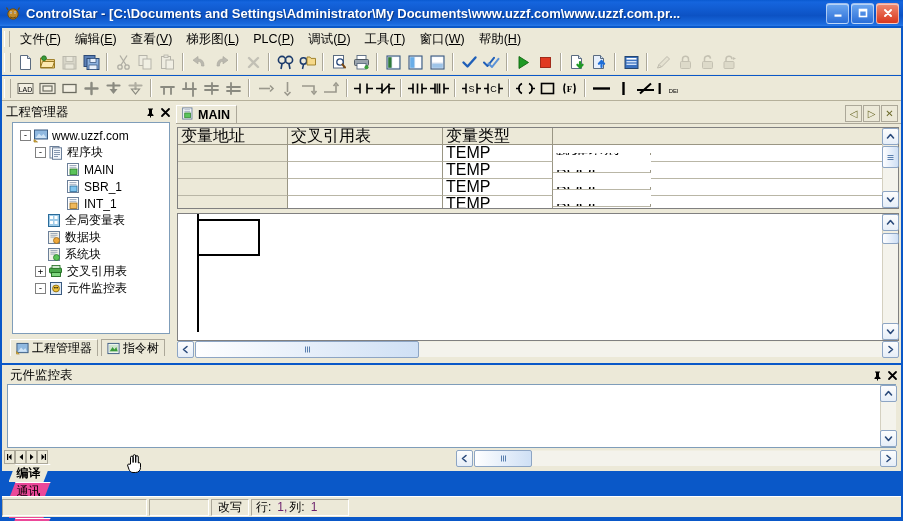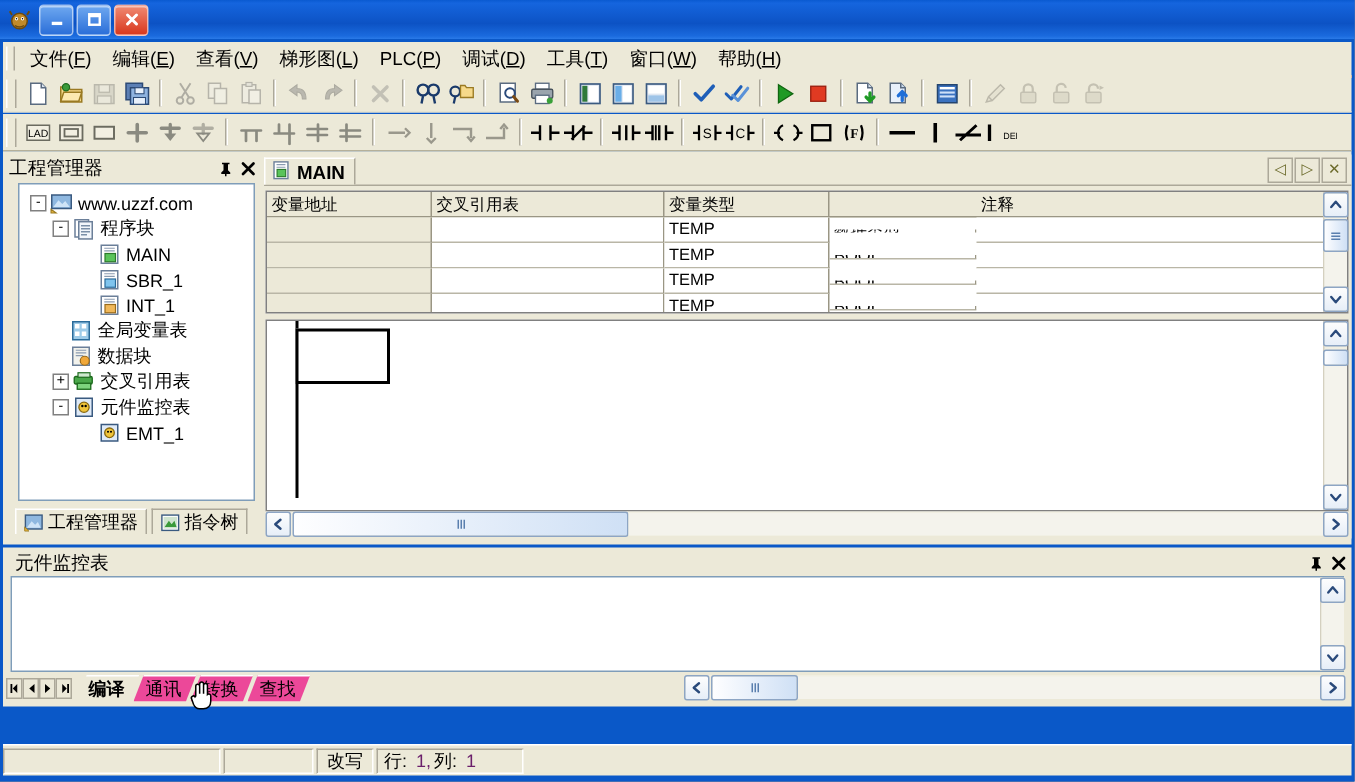--- a/index.html
+++ b/index.html
@@ -149,21 +149,21 @@
   .vartable{
     position:absolute;left:1px;top:24px;width:722px;height:82px;
     background:#fff;border:1px solid #808080;box-sizing:border-box;
     display:flex;flex-direction:column;overflow:hidden;
   }
   .vt-inner{flex:1 1 auto;display:flex;flex-direction:column;overflow:hidden;}
   .vt-row{display:flex;height:17px;flex:0 0 auto;box-sizing:border-box;}
   .vt-head{background:#ece9d8;border-bottom:1px solid #9a9684;}
   .vt-cell{
     box-sizing:border-box;border-right:1px solid #9a9684;
-    font-size:11px;padding:1px 3px;white-space:nowrap;overflow:hidden;
+    font-size:16px;padding:1px 3px;white-space:nowrap;overflow:hidden;
     display:flex;align-items:center;
   }
   .vt-head .vt-cell{font-weight:normal;}
   .vt-row.body .vt-cell{border-bottom:1px solid #b9b6a6;background:#fff;}
   .vt-row.body .vt-cell.addr{background:#ece9d8;}
   .vt-cell.sel{background:#2f6fce;}
   .c1{width:110px;}
   .c2{width:155px;}
   .c3{width:110px;}
   .c4{width:98px;margin-top:25px;}
@@ -203,21 +203,21 @@
   
   .outwin{
     position:absolute;left:2px;top:365px;width:899px;height:106px;
     background:#ece9d8;box-sizing:border-box;
   }
   .outbody{
     position:absolute;left:5px;top:19px;width:889px;height:64px;
     background:#fff;border:1px solid #7f9db9;box-sizing:border-box;
   }
   .outtabs{
-    position:absolute;left:2px;top:85px;height:17px;display:flex;align-items:center;
+    position:absolute;left:2px;top:85px;height:17px;display:flex;align-items:center;flex-direction:column;
   }
   .navbtns{display:flex;margin-right:3px;}
   .navbtn{
     width:11px;height:14px;border:1px solid #aca899;background:#ece9d8;
     display:flex;align-items:center;justify-content:center;font-size:7px;
     box-sizing:border-box;
   }
   .otab{
     position:relative;height:17px;padding:0 10px 0 8px;font-size:12px;
     display:flex;align-items:center;background:#ec4899;
@@ -258,20 +258,21 @@
       <svg width="16" height="16" viewBox="0 0 16 16">
         <circle cx="8" cy="9" r="5.2" fill="#c08a2a" stroke="#6b4a10" stroke-width="1"></circle>
         <circle cx="6" cy="7.5" r="1.1" fill="#fff"></circle>
           <circle cx="10" cy="7.5" r="1.1" fill="#fff"></circle>
         <circle cx="6" cy="7.5" r="0.5" fill="#000"></circle>
           <circle cx="10" cy="7.5" r="0.5" fill="#000"></circle>
         <path d="M3 5 L1.5 2.5 M13 5 L14.5 2.5" stroke="#6b4a10" stroke-width="1.3" fill="none"></path>
         <path d="M5 12 Q8 14 11 12" stroke="#6b4a10" stroke-width="1" fill="none"></path>
       </svg>
     </span>
+    <span class="title-text">ControlStar - [C:\Documents and Settings\Administrator\My Documents\www.uzzf.com\www.uzzf.com.pr...</span>
     <span class="wbtns">
       <span class="wbtn min">
         <svg width="12" height="12" viewBox="0 0 12 12">
             <rect x="2.5" y="7.5" width="7" height="2.2" fill="#fff"></rect>
           </svg>
       </span>
       <span class="wbtn max">
         <svg width="12" height="12" viewBox="0 0 12 12">
             <rect x="2.5" y="2.5" width="7" height="7" fill="none" stroke="#fff" stroke-width="1.6"></rect>
             <rect x="2.5" y="2.5" width="7" height="2" fill="#fff"></rect>
@@ -791,20 +792,30 @@
           <span class="ticon">
             <svg width="16" height="15" viewBox="0 0 16 15">
                 <rect x="2.5" y="1.5" width="11" height="12" fill="#f2f2ec" stroke="#6b7f99" stroke-width="1"></rect>
                 <path d="M4.5 3.5h7 M4.5 5.3h7 M4.5 7.1h5" stroke="#8a9bb0" stroke-width="0.8"></path>
                 <circle cx="10.5" cy="10.5" r="3" fill="#f0a83a" stroke="#9a6b1a" stroke-width="0.8"></circle>
               </svg>
           </span>
           <span class="lbl">数据块</span>
         </div>
 
+        <div class="tnode" style="padding-left:28px">
+          <span class="ticon">
+            <svg width="16" height="15" viewBox="0 0 16 15">
+                <rect x="2.5" y="1.5" width="11" height="12" fill="#f2f2ec" stroke="#6b7f99" stroke-width="1"></rect>
+                <path d="M4.5 3.5h7 M4.5 5.3h7 M4.5 7.1h5" stroke="#8a9bb0" stroke-width="0.8"></path>
+                <circle cx="10.5" cy="10.5" r="3" fill="#5ac45a" stroke="#2a7a2a" stroke-width="0.8"></circle>
+              </svg>
+          </span>
+          <span class="lbl">系统块</span>
+        </div>
 
         <div class="tnode" style="padding-left:19px">
           <span class="expander">+</span>
           <span class="ticon">
             <svg width="16" height="15" viewBox="0 0 16 15">
                 <rect x="1.5" y="4" width="12" height="5" rx="1" fill="#4aa84a" stroke="#1e6b1e" stroke-width="0.9"></rect>
                 <rect x="3.5" y="8.5" width="9" height="4" fill="#7ed47e" stroke="#1e6b1e" stroke-width="0.9"></rect>
                 <rect x="4" y="1.5" width="8" height="3" fill="#cfe8cf" stroke="#1e6b1e" stroke-width="0.8"></rect>
               </svg>
           </span>
@@ -817,32 +828,20 @@
             <svg width="16" height="15" viewBox="0 0 16 15">
                 <rect x="2.5" y="1.5" width="11" height="12" fill="#dfeaf7" stroke="#3a5a80" stroke-width="1"></rect>
                 <circle cx="8" cy="7.5" r="3.4" fill="#f0c43a" stroke="#8a6a10" stroke-width="0.9"></circle>
                 <circle cx="6.9" cy="6.7" r="0.8" fill="#000"></circle>
                 <circle cx="9.1" cy="6.7" r="0.8" fill="#000"></circle>
               </svg>
           </span>
           <span class="lbl">元件监控表</span>
         </div>
 
-        <div class="tnode" style="padding-left:38px">
-          <span class="espace"></span>
-          <span class="ticon">
-            <svg width="16" height="15" viewBox="0 0 16 15">
-                <rect x="2.5" y="2" width="11" height="11" fill="#dfeaf7" stroke="#3a5a80" stroke-width="1"></rect>
-                <circle cx="8" cy="7.5" r="3.2" fill="#f0c43a" stroke="#8a6a10" stroke-width="0.9"></circle>
-                <circle cx="7" cy="6.8" r="0.7" fill="#000"></circle>
-                <circle cx="9" cy="6.8" r="0.7" fill="#000"></circle>
-              </svg>
-          </span>
-          <span class="lbl">EMT_1</span>
-        </div>
 
       </div>
     </div>
 
     <div class="lefttabs">
       <div class="ltab active">
         <span>
           <svg width="13" height="13" viewBox="0 0 14 14">
               <rect x="1" y="1.5" width="12" height="10" fill="#8fb8e0" stroke="#3a5a80" stroke-width="1"></rect>
               <path d="M2 10.5 L5.5 6 L8 8.5 L10 6.5 L12 10.5z" fill="#cfe4f7"></path>
@@ -884,21 +883,20 @@
       </div>
     </div>
 
     <div class="vartable">
       <div class="vt-inner">
         <div class="vt-row vt-head">
           <div class="vt-cell c1">变量地址</div>
           <div class="vt-cell c2">交叉引用表</div>
           <div class="vt-cell c3">变量类型</div>
           <div class="vt-cell c4">数据类型</div>
-          <div class="vt-cell c5">注释</div>
         </div>
 
         <div class="vt-row body">
           <div class="vt-cell c1 addr"></div>
           <div class="vt-cell c2 sel"></div>
           <div class="vt-cell c3">TEMP</div>
           <div class="vt-cell c4">BOOL</div>
           <div class="vt-cell c5"></div>
         </div>
         <div class="vt-row body">

